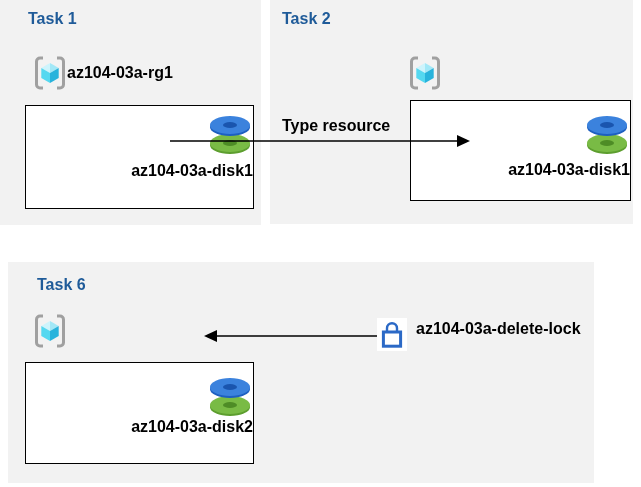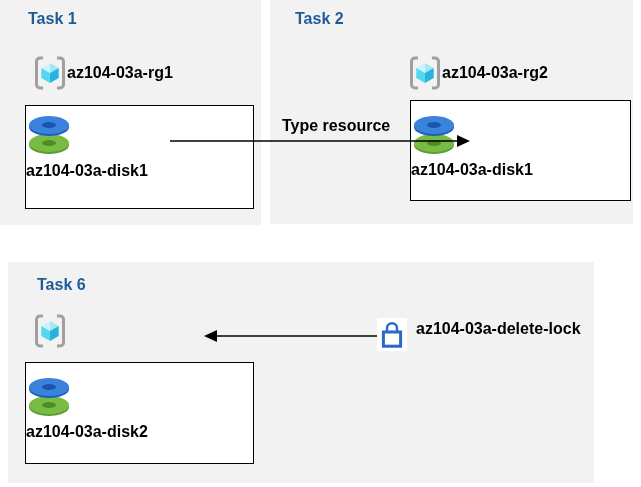--- a/index.html
+++ b/index.html
@@ -8,36 +8,36 @@
     position:relative; width:641px; height:487px; background:#ffffff;
     font-family:"Liberation Sans", sans-serif; color:#000; overflow:hidden;
   }
   .panel { position:absolute; background:#f2f2f2; }
   #panel-task1 { left:0;   top:0;    width:261px; height:225px; }
   #panel-task2 { left:270px; top:0;  width:363px; height:224px; }
   #panel-task3 { left:8px; top:262px; width:586px; height:221px; }
 
   .task-title { position:absolute; font-size:16px; font-weight:bold; color:#1f5b99; }
   #title-task1 { left:28px; top:10px; }
-  #title-task2 { left:25px; top:10px; }
+  #title-task2 { left:12px; top:10px; }
   #title-task3 { left:29px; top:14px; }
 
   .rg-row { position:absolute; display:flex; align-items:center; }
   #rg-row-1 { left:33px;  top:55px; }
   #rg-row-2 { left:138px; top:55px; }
   #rg-row-3 { left:25px;  top:51px; }
   .rg-label { font-size:16px; font-weight:bold; white-space:nowrap; }
 
   .disk-box {
     position:absolute; background:#ffffff; border:1px solid #000;
-    display:flex; flex-direction:column; align-items:flex-start;
+    display:flex; flex-direction:column; align-items:flex-end;
   }
   #disk-box-1 { left:25px;  top:105px; width:229px; height:104px; padding-top:8px;  gap:6px; }
   #disk-box-2 { left:140px; top:100px; width:221px; height:101px; padding-top:13px; gap:5px; }
-  #disk-box-3 { left:17px;  top:100px; width:229px; height:102px; padding-top:13px; gap:5px; }
+  #disk-box-3 { left:17px;  top:100px; width:229px; height:102px; padding-top:13px; }
   .disk-label { font-size:16px; font-weight:bold; white-space:nowrap; }
 
   #move-label {
     position:absolute; left:282px; top:117px;
     font-size:16px; font-weight:bold; white-space:nowrap; z-index:6;
   }
 
   #lock-group { position:absolute; left:377px; top:318px; display:flex; align-items:flex-start; gap:9px; z-index:6;text-align:center; }
   #lock-badge {
     width:30px; height:33px; background:#ffffff;
@@ -88,21 +88,20 @@
 
     <div class="rg-row" id="rg-row-2">
       <svg width="34" height="36" viewBox="0 0 34 36">
         <path d="M10,3 H7 A3.5,3.5 0 0 0 3.5,6.5 V29.5 A3.5,3.5 0 0 0 7,33 H10" fill="none" stroke="#a0a0a0" stroke-width="3"></path>
         <path d="M24,3 H27 A3.5,3.5 0 0 1 30.5,6.5 V29.5 A3.5,3.5 0 0 1 27,33 H24" fill="none" stroke="#a0a0a0" stroke-width="3"></path>
         <polygon points="17,8 8.3,13 17,18" fill="#cdf4fc"></polygon>
         <polygon points="17,8 25.7,13 17,18" fill="#a2e8f7"></polygon>
         <polygon points="8.3,13 17,18 17,28 8.3,23" fill="#54d8f0"></polygon>
         <polygon points="25.7,13 17,18 17,28 25.7,23" fill="#28b3dc"></polygon>
       </svg>
-      <span class="rg-label">az104-03a-rg2</span>
     </div>
 
     <div class="disk-box" id="disk-box-2">
       <svg width="46" height="42" viewBox="0 0 46 42">
         <ellipse cx="23" cy="31" rx="20" ry="9" fill="#5d9e2f"></ellipse>
         <ellipse cx="23" cy="29" rx="20" ry="9" fill="#79bb45"></ellipse>
         <ellipse cx="23" cy="29" rx="7" ry="3" fill="#4e8c26"></ellipse>
         <ellipse cx="23" cy="13" rx="20" ry="9" fill="#1d5fc0"></ellipse>
         <ellipse cx="23" cy="11" rx="20" ry="9" fill="#3b82dd"></ellipse>
         <ellipse cx="23" cy="11" rx="7" ry="3" fill="#1a55ae"></ellipse>

